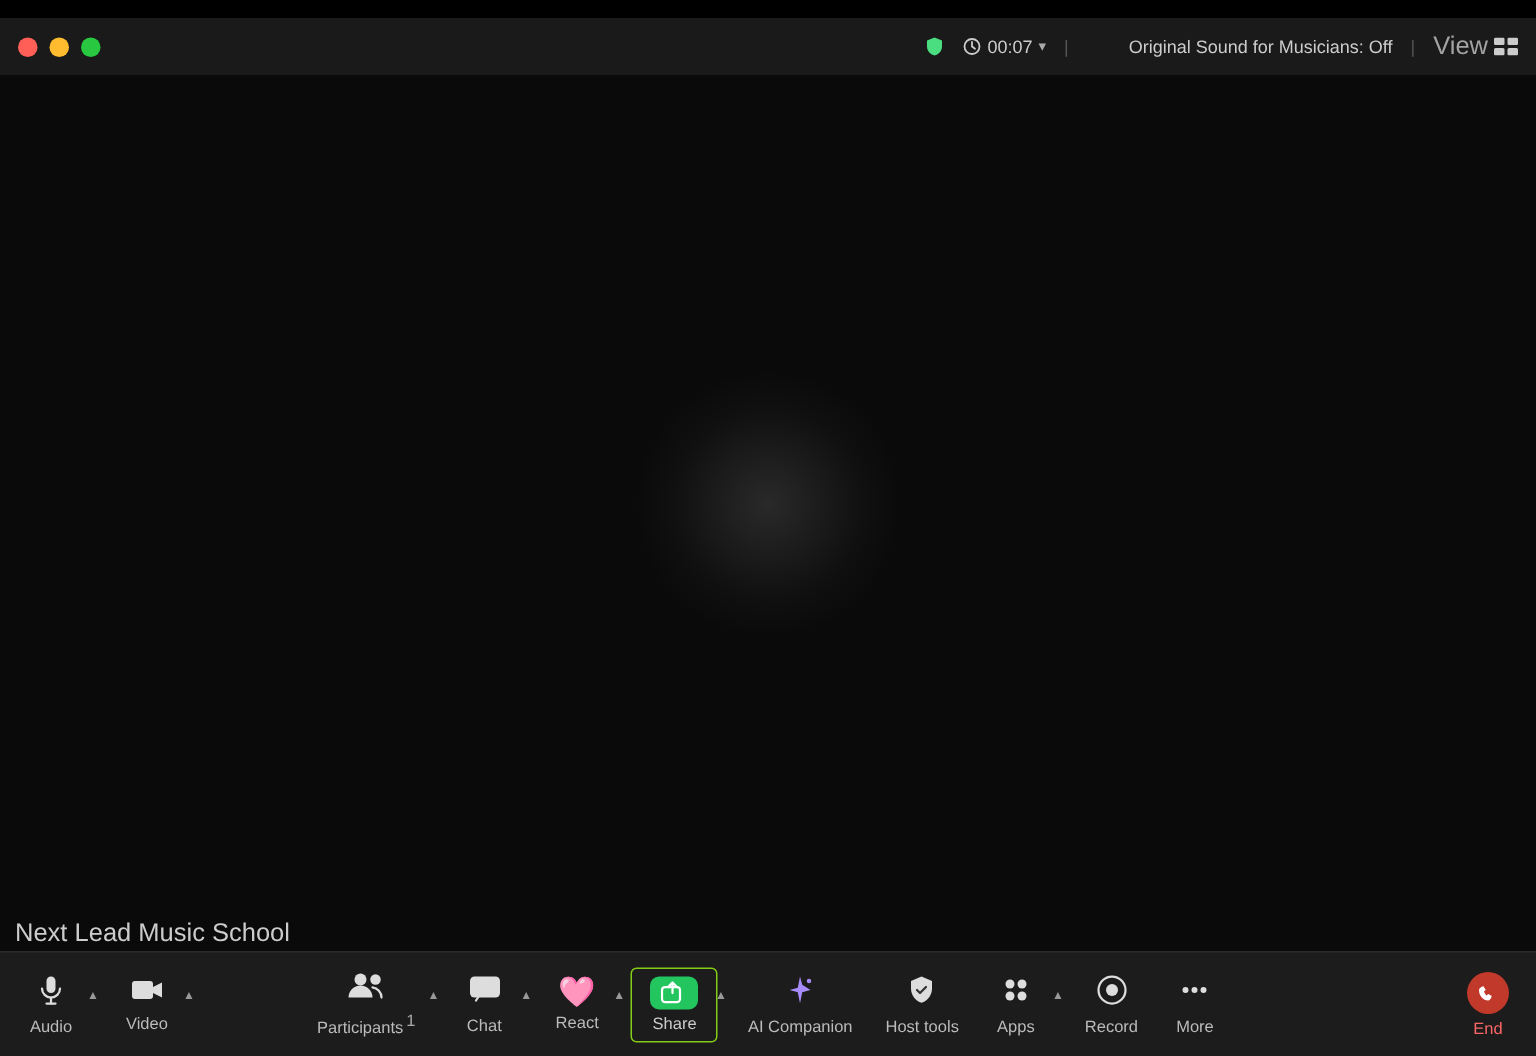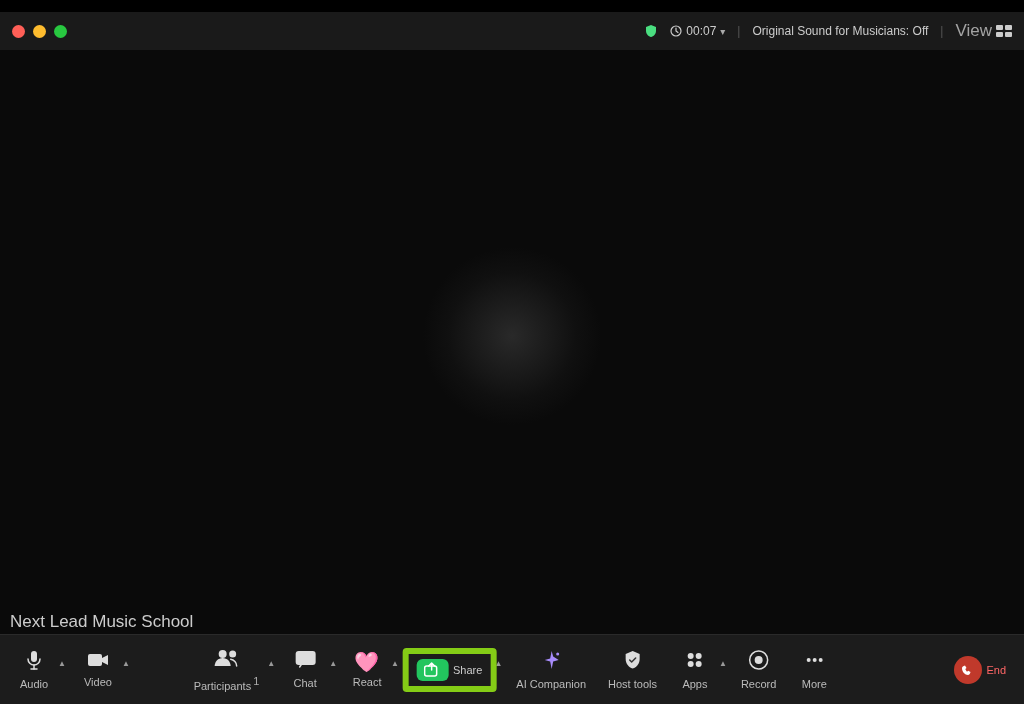--- a/index.html
+++ b/index.html
@@ -171,49 +171,50 @@
       cursor: pointer;
       color: #999;
       font-size: 8px;
       margin-left: -4px;
       margin-top: -12px;
     }
 
     
     .share-tool-btn {
       display: flex;
+      flex-direction: column;
       align-items: center;
       justify-content: center;
       gap: 4px;
       padding: 5px 8px;
       border-radius: 4px;
       cursor: pointer;
       color: #ccc;
       font-size: 11px;
       min-width: 58px;
-      border: 6px solid #84cc16;
+      border: 1px solid #84cc16;
       background: transparent;
       position: relative;
     }
     .share-icon-bg {
       background: #22c55e;
       border-radius: 6px;
       width: 32px;
       height: 22px;
       display: flex;
       align-items: center;
       justify-content: center;
       color: white;
       font-size: 14px;
     }
 
     
     .end-btn {
       display: flex;
-      flex-direction: row;
+      flex-direction: column;
       align-items: center;
       justify-content: center;
       gap: 4px;
       padding: 6px 10px;
       border-radius: 8px;
       cursor: pointer;
       color: #ff4444;
       font-size: 11px;
       min-width: 48px;
     }
@@ -258,21 +259,21 @@
     </div>
     <div class="timer-section">
       <svg width="12" height="12" viewBox="0 0 12 12" fill="none">
         <circle cx="6" cy="6" r="5" stroke="#ccc" stroke-width="1.2"></circle>
         <path d="M6 3v3l2 1.5" stroke="#ccc" stroke-width="1.2" stroke-linecap="round"></path>
       </svg>
       <span>00:07</span>
       <span style="color:#aaa;font-size:10px;">▾</span>
     </div>
     <span class="title-bar-divider">|</span>
-    <span style="cursor:pointer;">Original Sound for Musicians: Off</span>
+    <span style="cursor:pointer;margin-left:28px;">Original Sound for Musicians: Off</span>
     <span class="title-bar-divider">|</span>
     <div class="view-btn">
       <span>View</span>
       <svg width="16" height="12" viewBox="0 0 16 12" fill="#ccc">
         <rect x="0" y="0" width="7" height="5" rx="1"></rect>
         <rect x="9" y="0" width="7" height="5" rx="1"></rect>
         <rect x="0" y="7" width="7" height="5" rx="1"></rect>
         <rect x="9" y="7" width="7" height="5" rx="1"></rect>
       </svg>
     </div>

